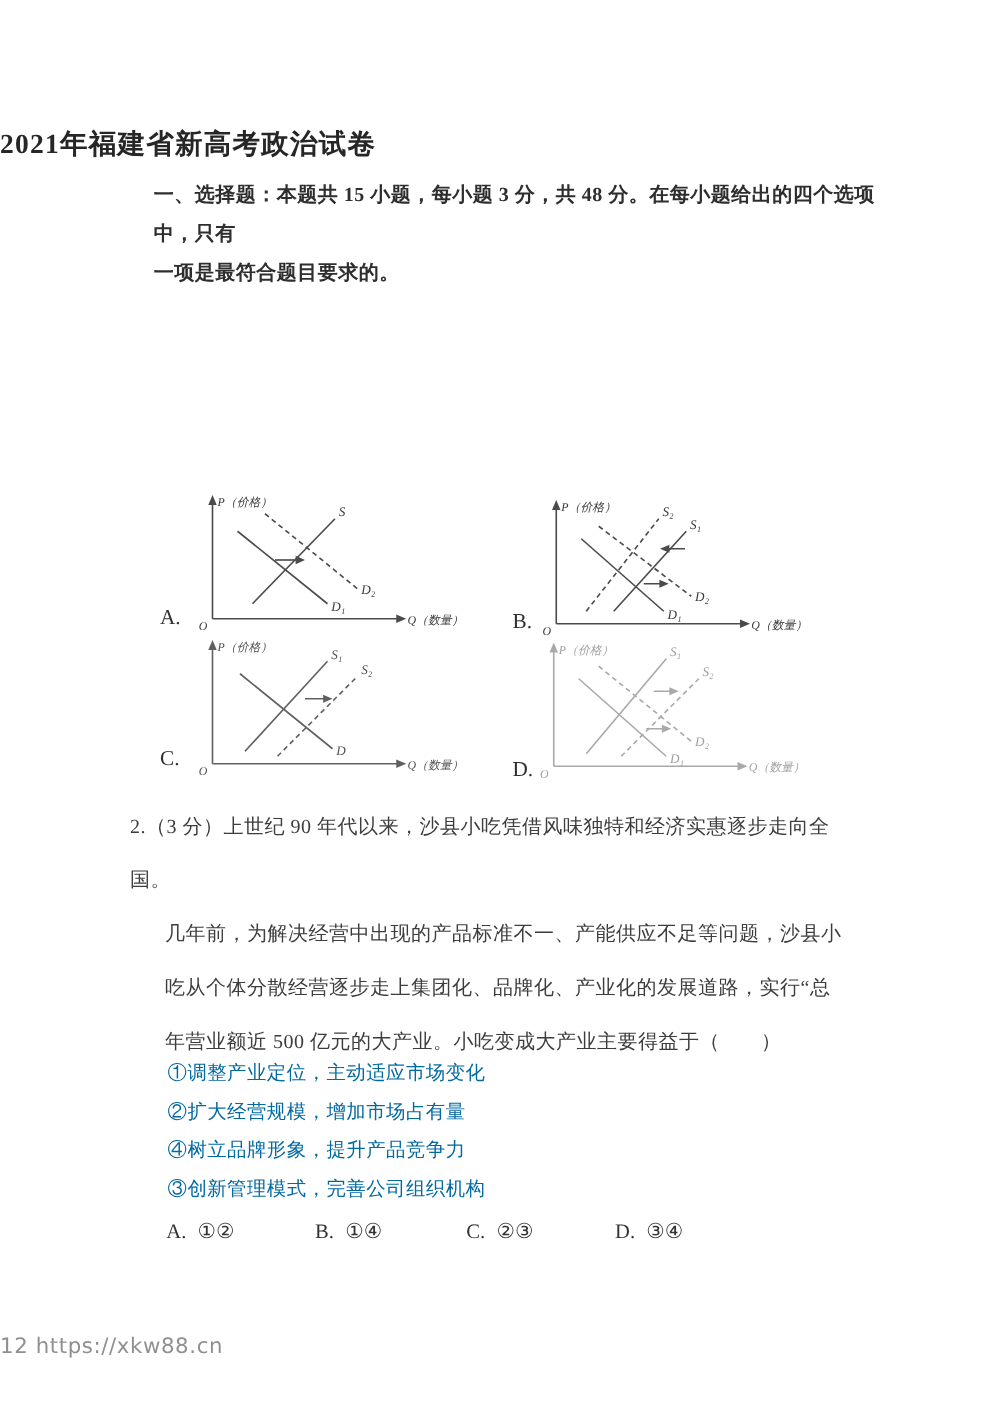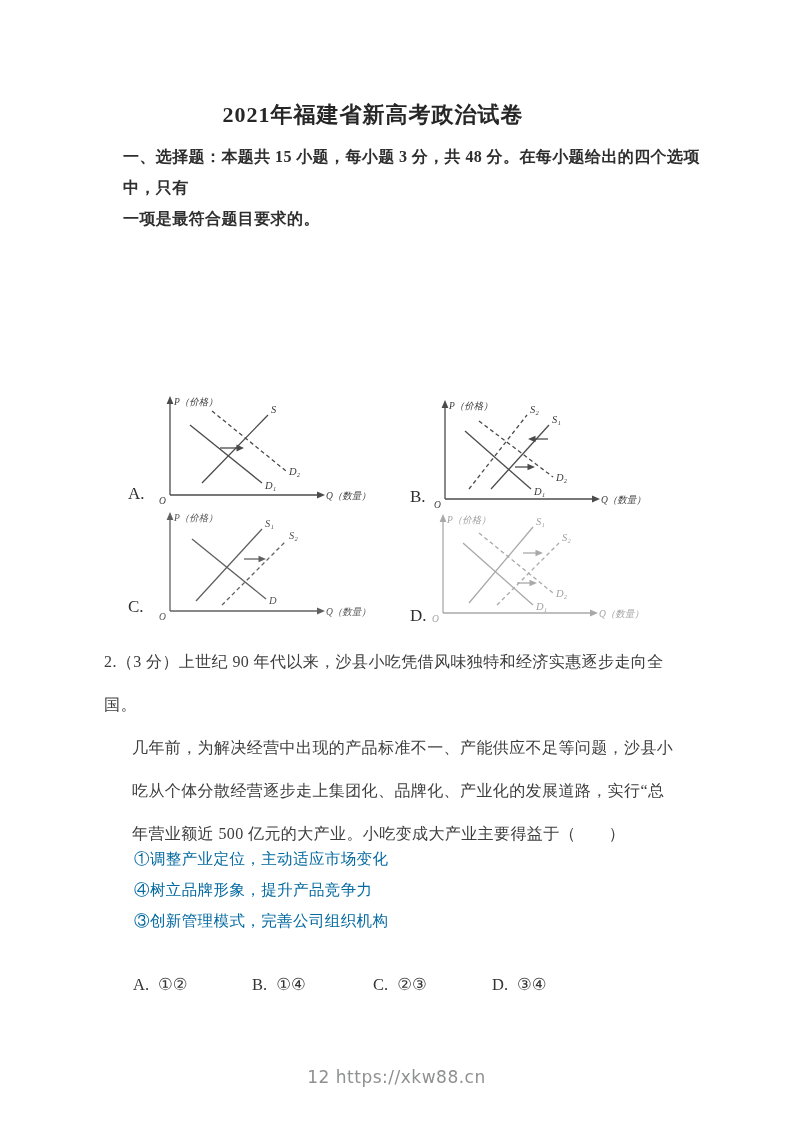--- a/index.html
+++ b/index.html
@@ -1,40 +1,40 @@
 <!DOCTYPE html>
 <html><head>
 <meta charset="utf-8">
 <style>
   html,body{margin:0;padding:0;background:#ffffff;}
   .page{
     position:relative;width:793px;height:1122px;background:#ffffff;overflow:hidden;
     font-family:"Liberation Serif","DejaVu Serif",serif;color:#3d3d3d;
   }
   .title{
-    position:absolute;top:100px;left:0;width:746px;text-align:center;
+    position:absolute;top:100px;left:0;width:746px;text-align:left;
     font-size:22px;font-weight:bold;color:#262626;letter-spacing:1px;
   }
   .section{
     position:absolute;left:123px;top:141px;width:578px;
     font-weight:bold;font-size:16px;line-height:31px;color:#2e2e2e;letter-spacing:0.4px;
   }
   .qtext{position:absolute;font-size:16px;letter-spacing:0.4px;color:#3d3d3d;}
   .q1{left:106px;top:203px;width:588px;line-height:42px;}
   .q2{left:104px;top:640px;width:592px;line-height:43px;}
   .qline.cont{padding-left:28px;}
   .subopts{
     position:absolute;left:134px;top:843px;font-size:15.5px;line-height:31px;color:#0369a1;letter-spacing:0.4px;
   }
   .choice{position:absolute;top:975px;font-size:16.5px;color:#333333;}
   .choice .cv{margin-left:9px;}
   .choice.c1{left:133px;} .choice.c2{left:252px;} .choice.c3{left:373px;} .choice.c4{left:492px;}
   .diag-label{position:absolute;font-size:17px;color:#2f2f2f;}
   .footer{
-    position:absolute;top:1067px;left:0;width:793px;text-align:center;
+    position:absolute;top:1067px;left:0;width:793px;text-align:left;
     font-family:"DejaVu Sans","Liberation Sans",sans-serif;font-size:17px;color:#8f9091;letter-spacing:0.5px;
   }
   svg.diag{position:absolute;}
   svg.diag line{stroke-width:1.3;fill:none;}
   svg.diag .dashed{stroke-dasharray:4 3;}
   svg.diag text{font-family:"Liberation Serif","DejaVu Serif",serif;}
   svg.diag .axlabel{font-size:9.5px;font-style:italic;}
   svg.diag .clabel{font-size:10.5px;font-style:italic;}
   svg.dark line{stroke:#4b4b4b;} svg.dark polygon{fill:#4b4b4b;} svg.dark text{fill:#3b3b3b;}
   svg.mid  line{stroke:#606060;} svg.mid  polygon{fill:#606060;} svg.mid  text{fill:#525252;}
@@ -139,20 +139,21 @@
 
   <div class="qtext q2">
     <div class="qline">2.（3 分）上世纪 90 年代以来，沙县小吃凭借风味独特和经济实惠逐步走向全国。</div>
     <div class="qline cont">几年前，为解决经营中出现的产品标准不一、产能供应不足等问题，沙县小</div>
     <div class="qline cont">吃从个体分散经营逐步走上集团化、品牌化、产业化的发展道路，实行“总</div>
     <div class="qline cont">年营业额近 500 亿元的大产业。小吃变成大产业主要得益于（　　）</div>
   </div>
 
   <div class="subopts">
     <div>①调整产业定位，主动适应市场变化</div>
+    <div>②扩大经营规模，增加市场占有量</div>
     <div>④树立品牌形象，提升产品竞争力</div>
     <div>③创新管理模式，完善公司组织机构</div>
   </div>
 
   <div class="choice c1">
     <span>A.</span><span class="cv">①②</span>
   </div>
   <div class="choice c2">
     <span>B.</span><span class="cv">①④</span>
   </div>

